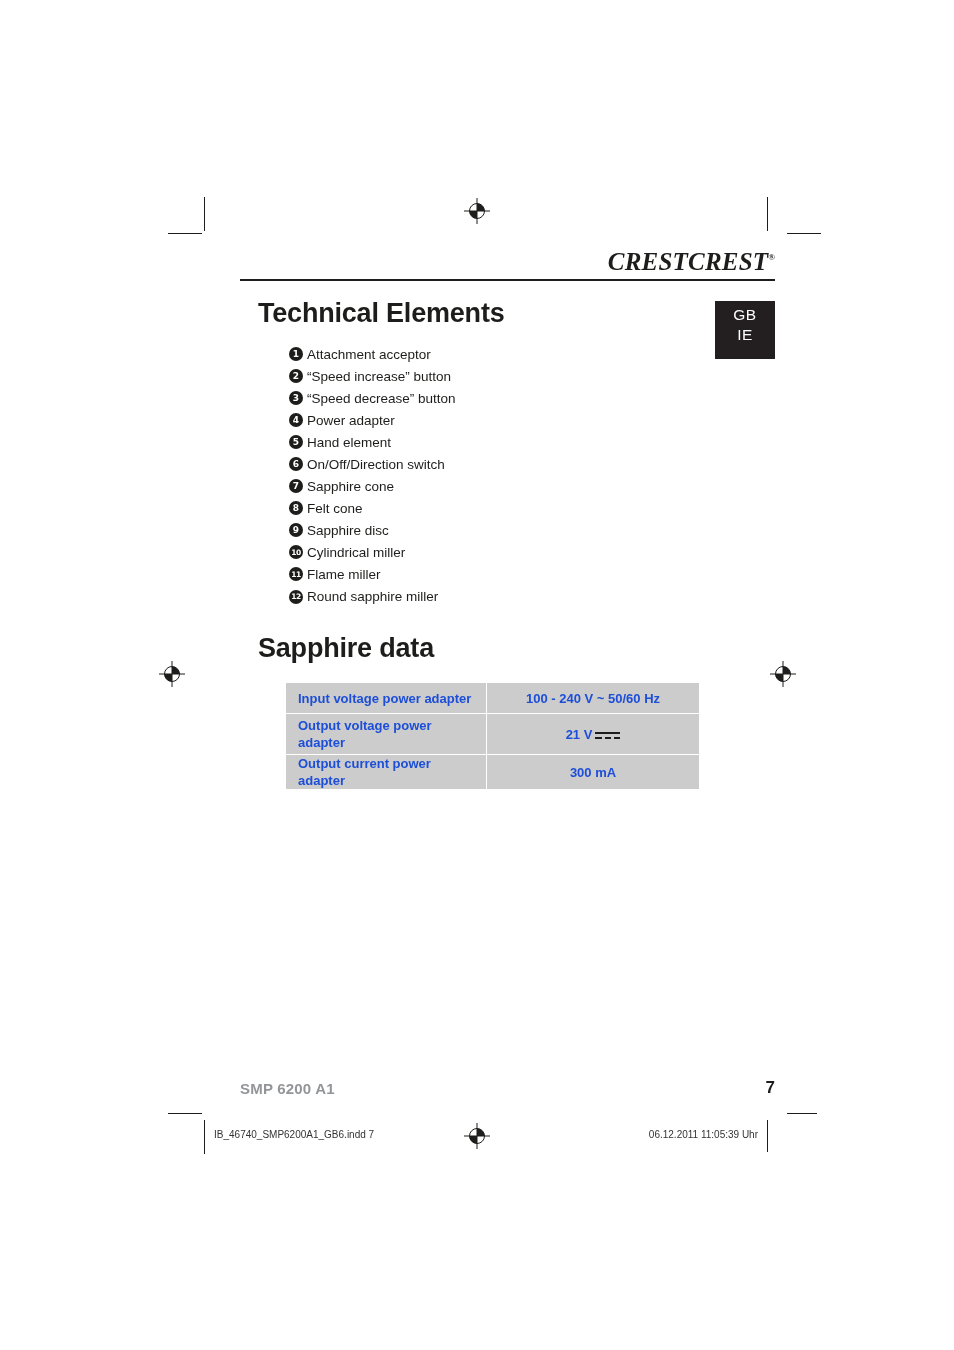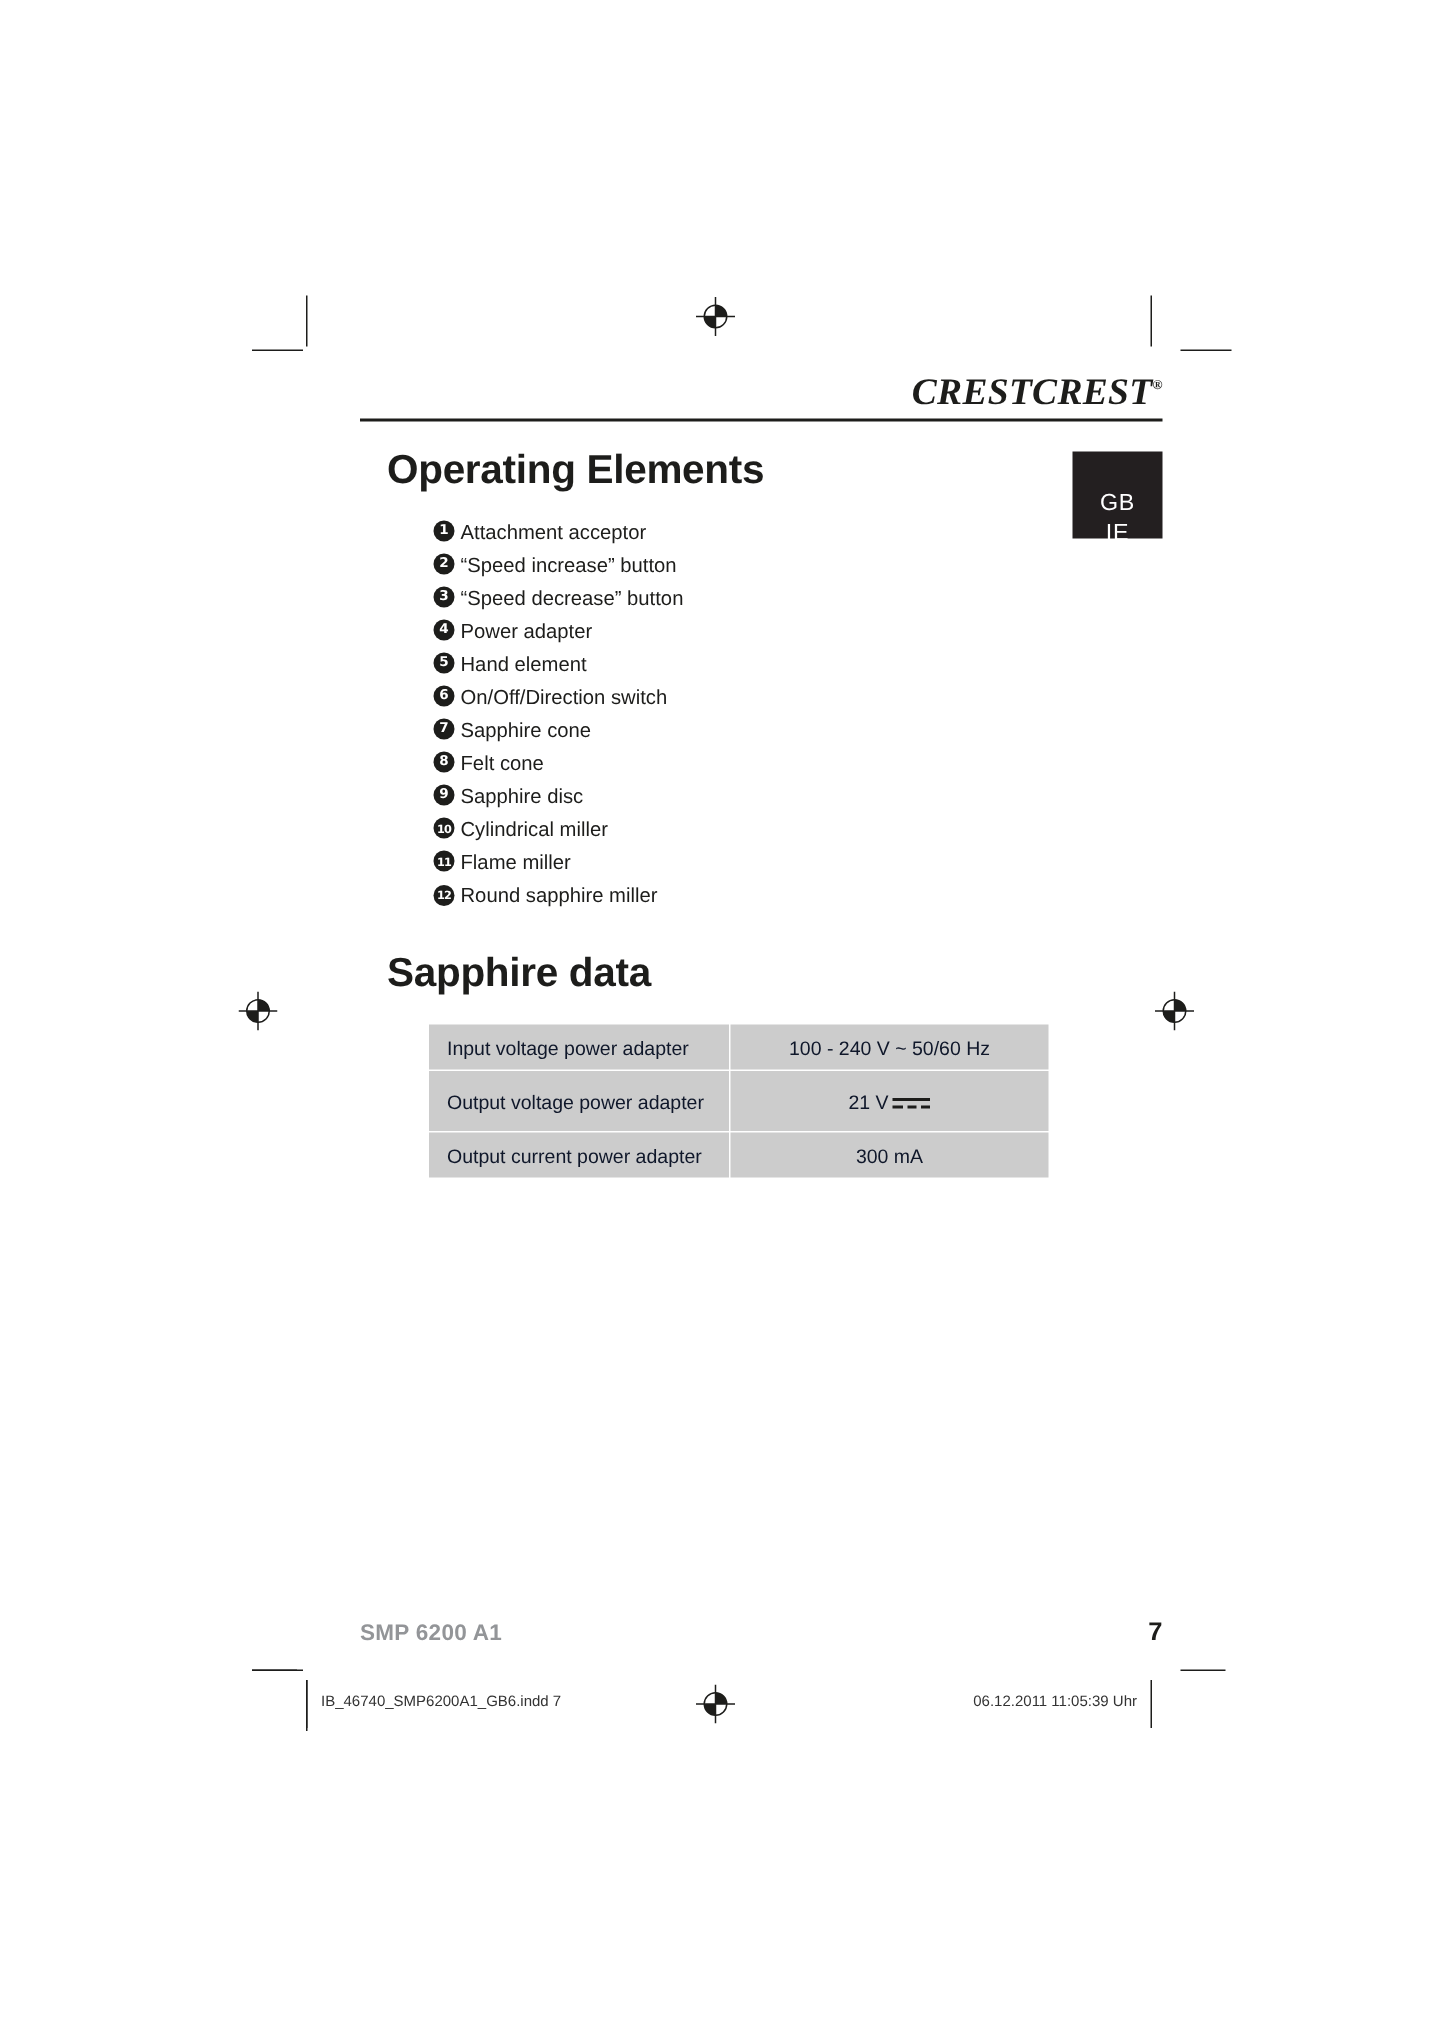--- a/index.html
+++ b/index.html
@@ -77,21 +77,21 @@
     position: absolute;
     left: 715px;
     top: 301px;
     width: 60px;
     height: 58px;
     background: #231f20;
     color: #ffffff;
     font-size: 15.5px;
     line-height: 20px;
     text-align: center;
-    padding-top: 25px;
+    padding-top: 4px;
     box-sizing: border-box;
     letter-spacing: 0.5px;
   }
 
   
   h1.section-title {
     position: absolute;
     margin: 0;
     left: 258px;
     font-size: 27px;
@@ -141,21 +141,22 @@
 
   
   .tech-table {
     position: absolute;
     left: 285px;
     top: 682px;
     width: 415px;
     border-collapse: separate;
     border-spacing: 1.5px;
     font-size: 13px;
-    color: #0f172a;
+    color: #1d4ed8;
+    font-weight: bold;
   }
   .tech-table td {
     background: #cccccc;
     padding: 0 12px;
     height: 30px;
     vertical-align: middle;
   }
   .tech-table td.key {
     width: 176px;
     text-align: left;
@@ -317,21 +318,21 @@
 
   <div class="brand"><span class="big">CREST</span><span class="big">CREST</span><span class="reg">®</span></div>
 
   <div class="header-rule"></div>
 
   <div class="lang-badge">
     <div>GB</div>
     <div>IE</div>
   </div>
 
-  <h1 class="section-title" id="title-operating">Operating Elements</h1>
+  <h1 class="section-title" id="title-operating">Technical Elements</h1>
 
   <ul class="elements-list">
     <li>
       <span class="bullet-num">1</span>
       <span class="item-label">Attachment acceptor</span>
     </li>
     <li>
       <span class="bullet-num">2</span>
       <span class="item-label">“Speed increase” button</span>
     </li>

